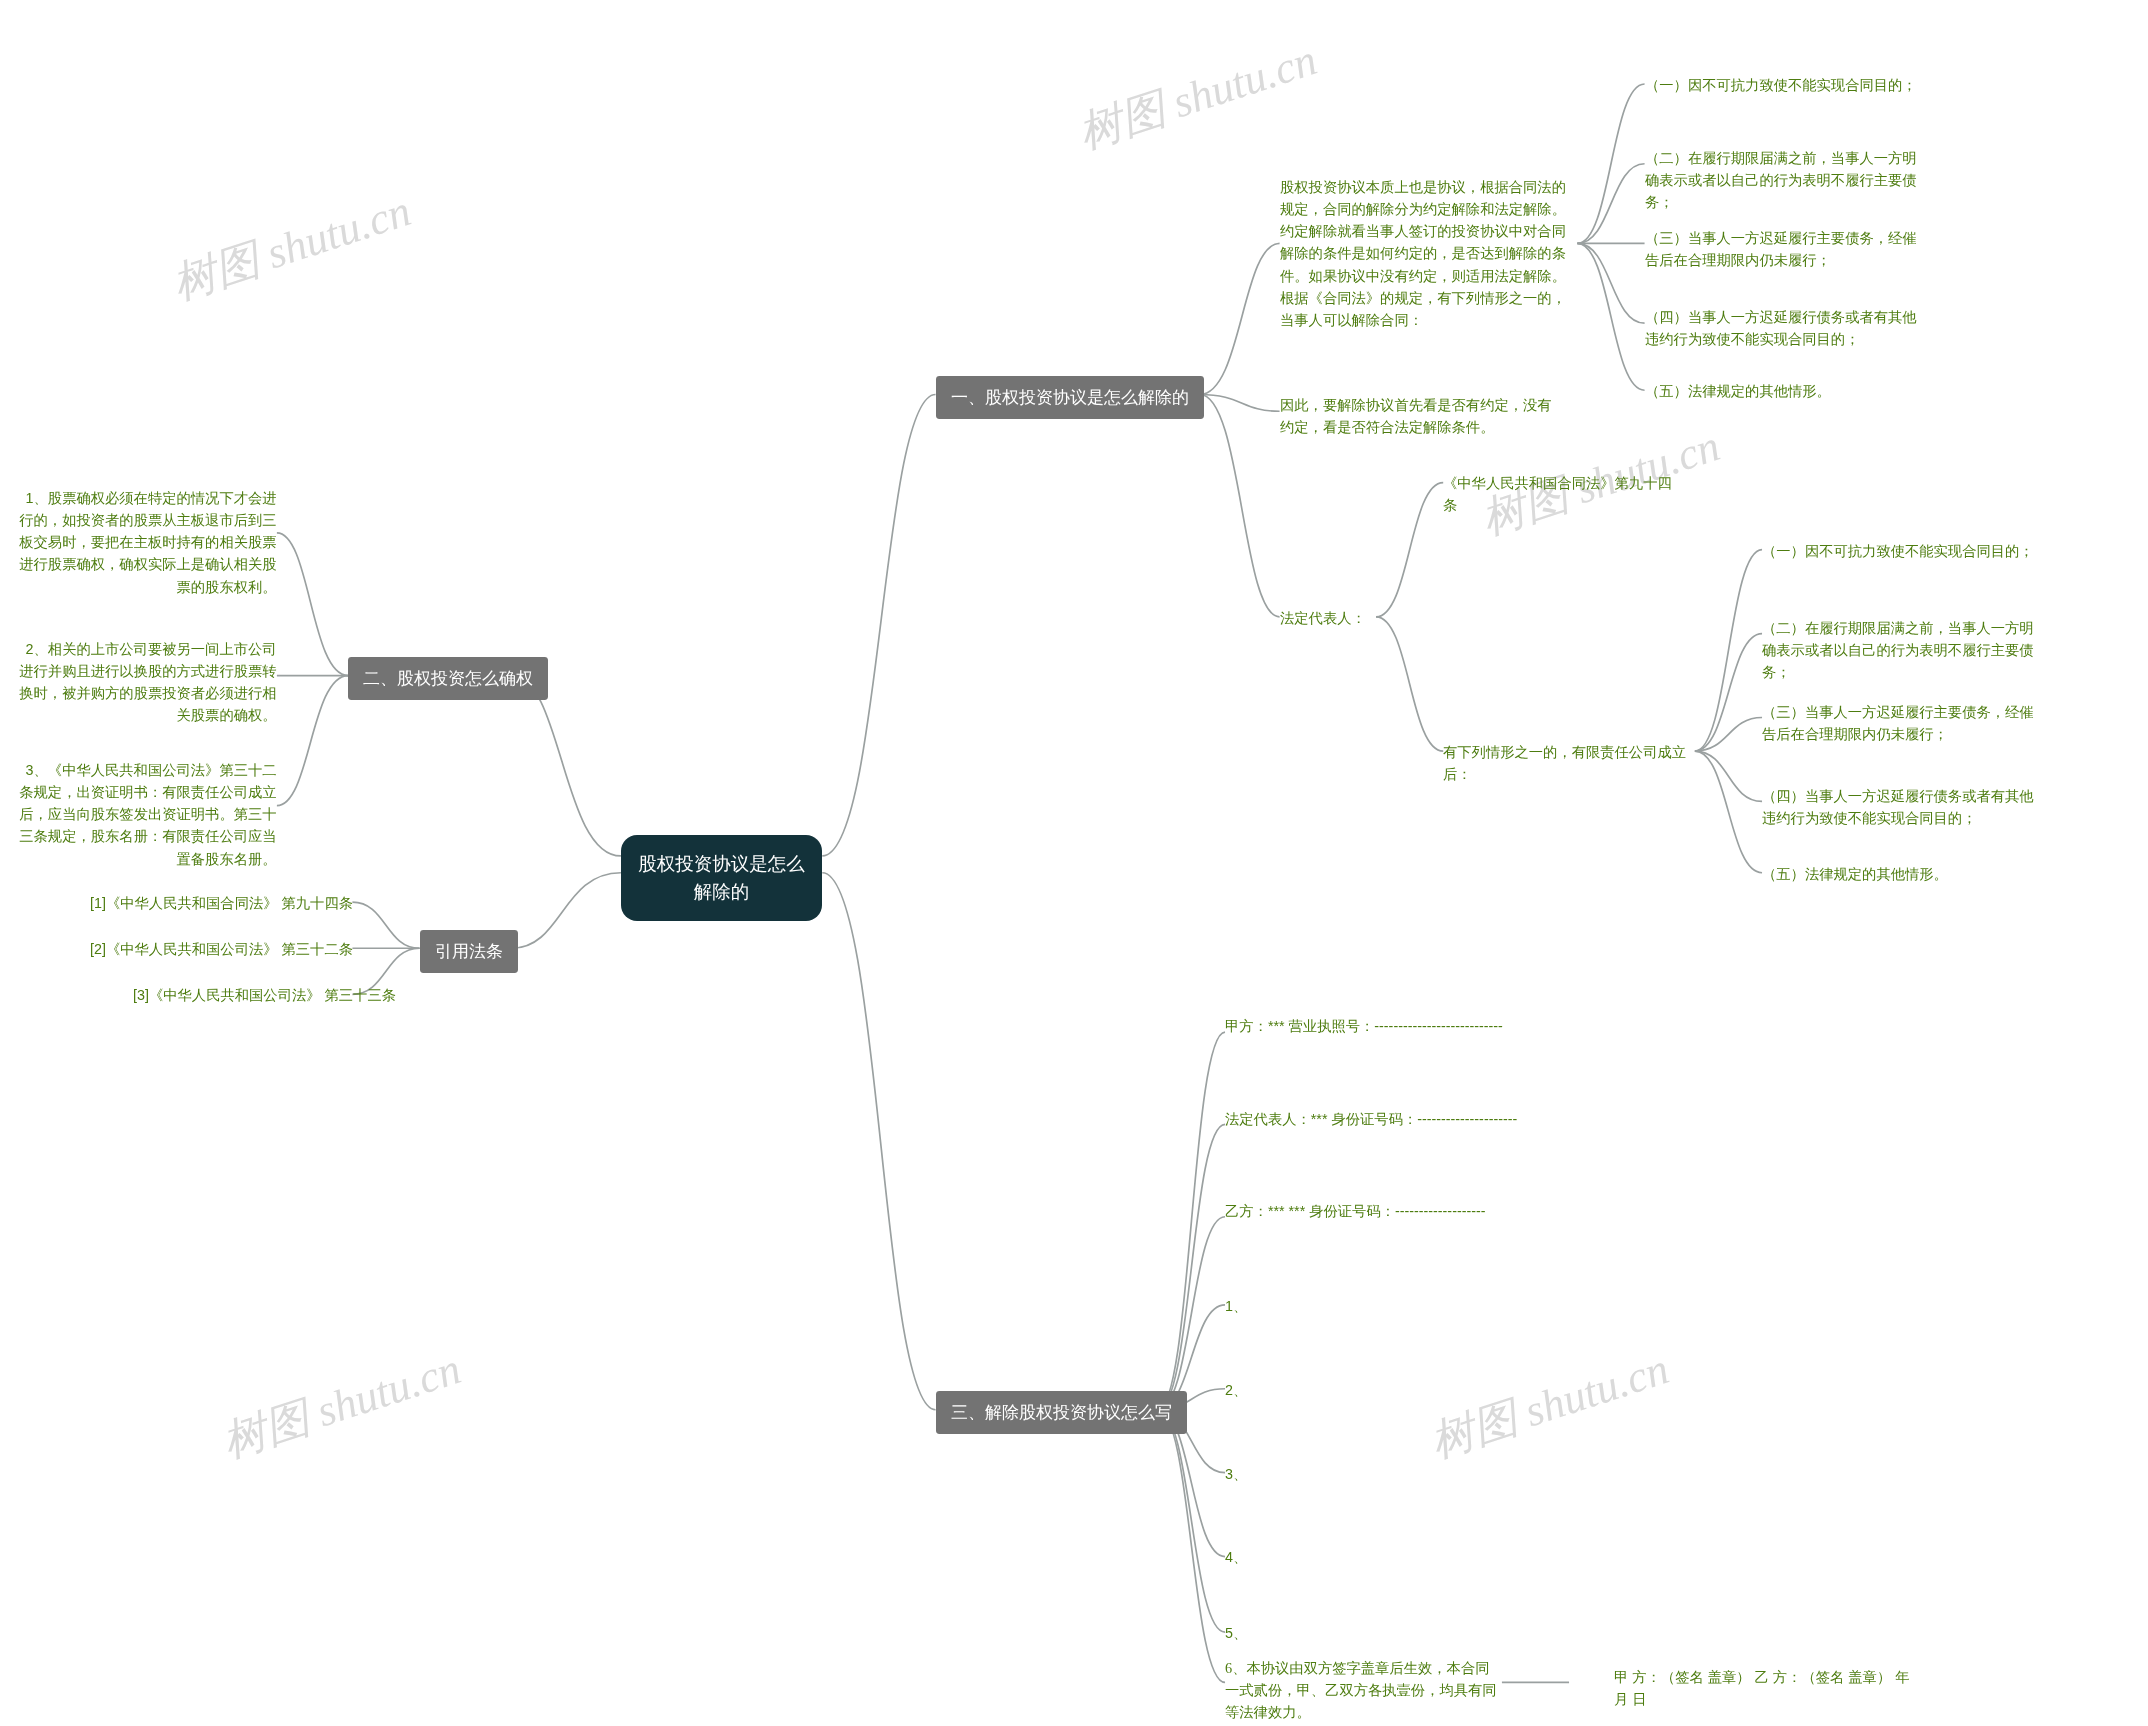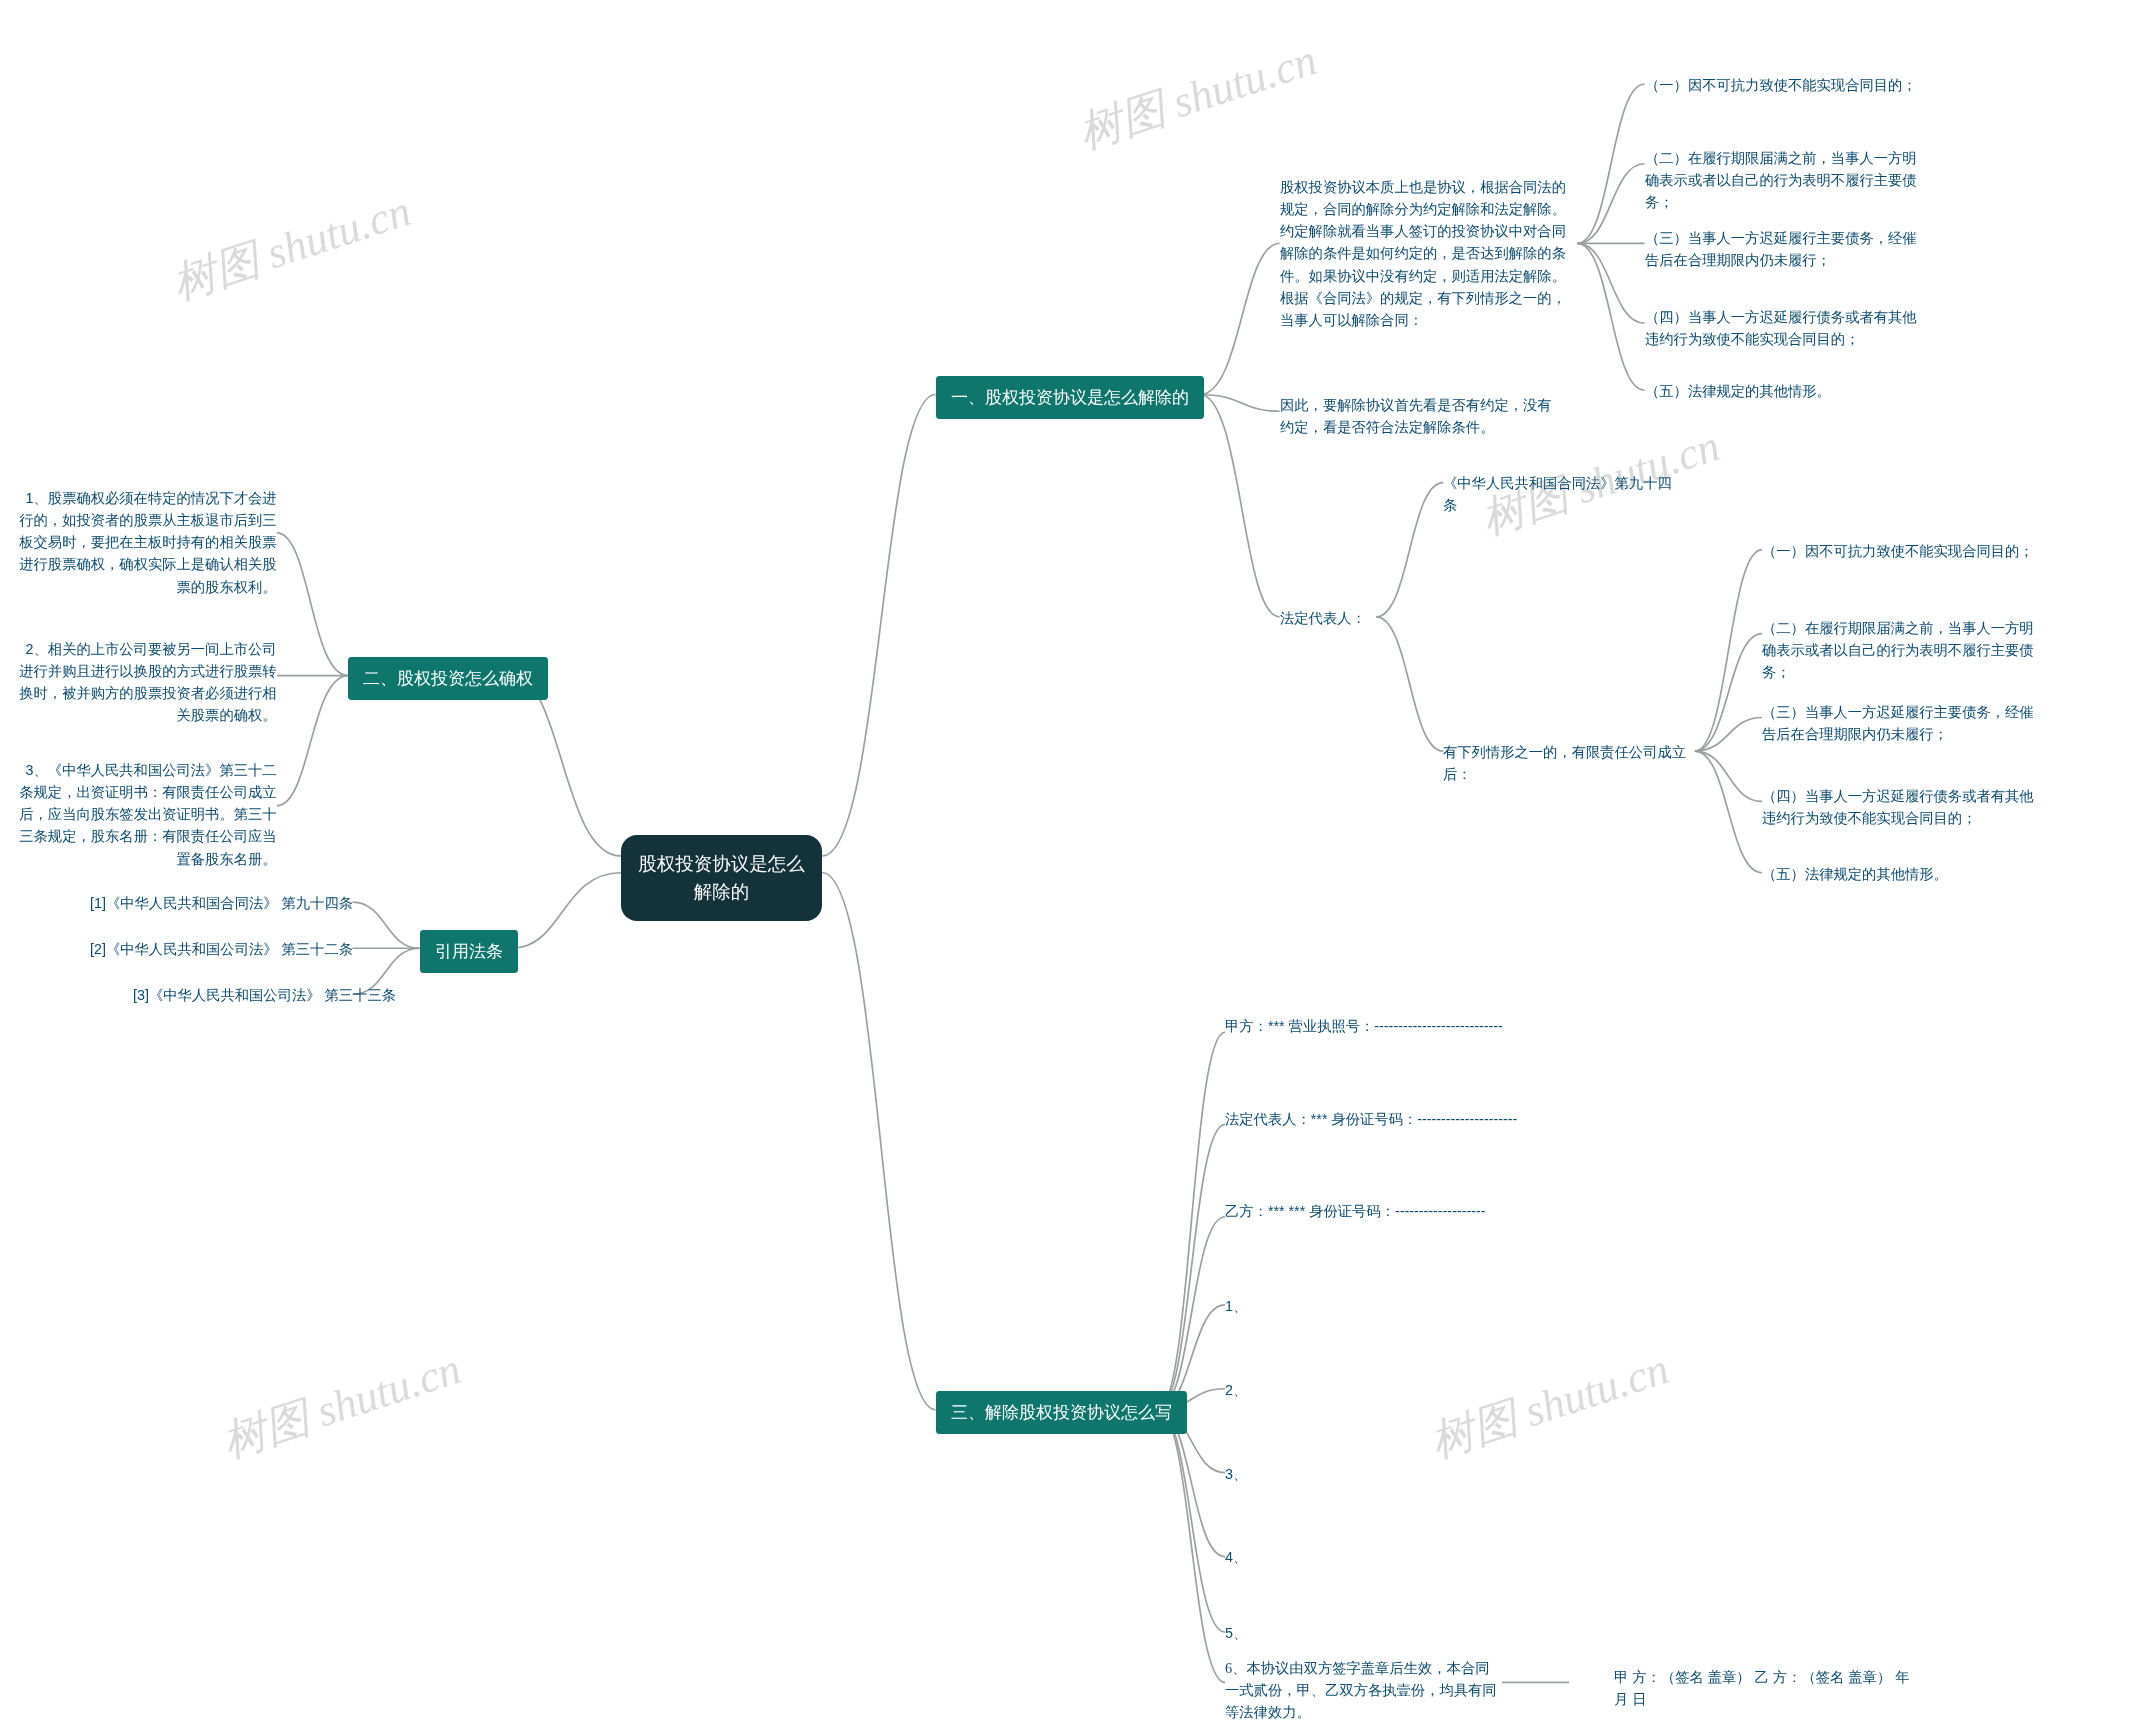--- a/index.html
+++ b/index.html
@@ -22,30 +22,30 @@
     background: #13323a;
     color: #ffffff;
     padding: 15px 17px;
     border-radius: 3.4px;
     text-align: center;
     line-height: 1.5;
     font-size: 18.5px;
     width: 201px;
   }
   .node.branch {
-    background: #0f766e;
+    background: #737373;
     color: #ffffff;
     padding: 10px 15px;
     border-radius: 3.4px;
     text-align: center;
     font-size: 17px;
     white-space: nowrap;
   }
   .node.leaf {
-    color: #0c4a6e;
+    color: #4d7c0f;
     line-height: 1.55;
     font-size: 14.3px;
   }
   .node.leaf.left { text-align: right; }
   .node.leaf.right { text-align: left; }
   svg.edges {
     position: absolute;
     left: 0; top: 0;
     width: 2148px; height: 1727px;
     pointer-events: none;

